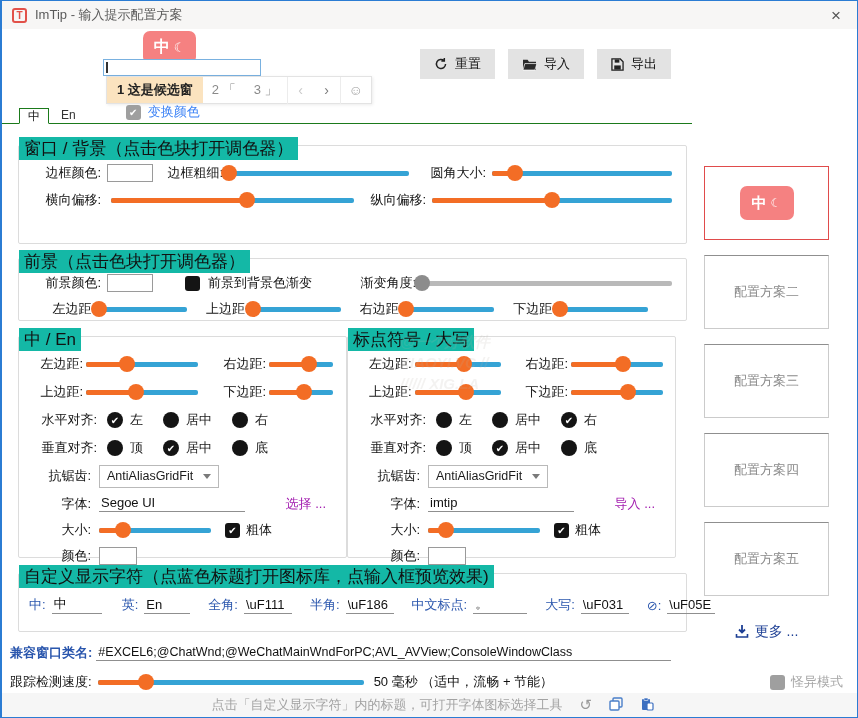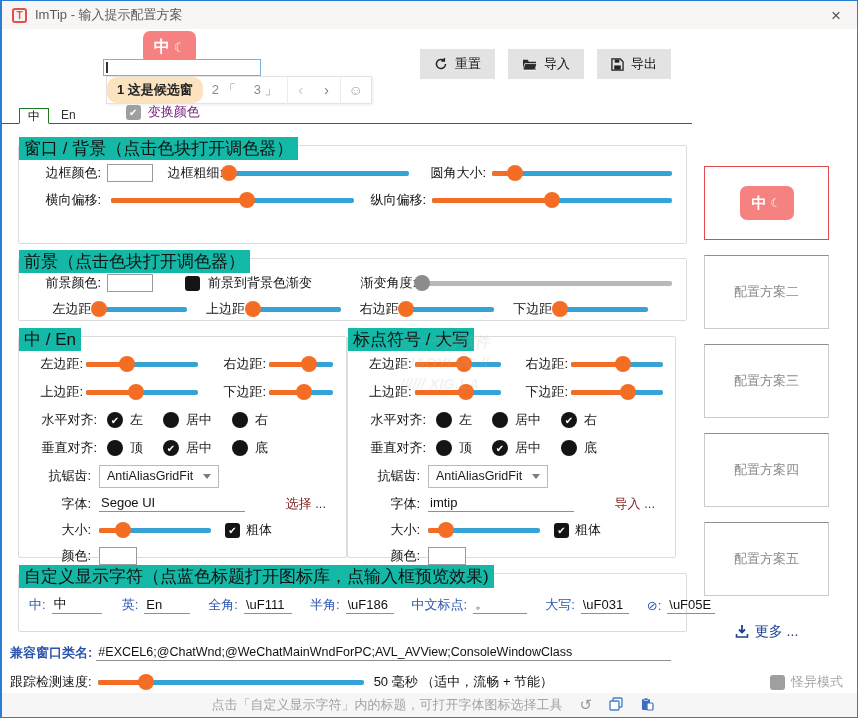--- a/index.html
+++ b/index.html
@@ -19,41 +19,41 @@
   .preview { position:relative; height:79px; }
   .badge { position:absolute; left:141px; top:2px; width:53px; height:33px; border-radius:7px;
            background:var(--coral,#f58181); color:#fff; font-weight:bold; font-size:16px;
            display:flex; align-items:center; justify-content:center; gap:4px; }
   .badge .moon { font-size:13px; font-weight:normal; }
   .demo-input { position:absolute; left:101px; top:30px; width:158px; height:17px; background:#fff;
                 border:1px solid #79b1e0; display:flex; align-items:center; padding-left:2px; }
   .caret { width:2px; height:11px; background:#333; }
   .cand-bar { position:absolute; left:104px; top:47px; height:28px; background:#fff; border:1px solid #e3e3e3;
               box-shadow:1px 1px 3px rgba(0,0,0,.08); display:flex; align-items:center; font-size:13px; }
-  .cand-sel { background:#fbe3bf; color:#222; height:100%; display:flex; align-items:center; padding:4px 10px; font-weight:bold;border-radius:10px;}
+  .cand-sel { background:#fbe3bf; color:#222; height:100%; display:flex; align-items:center; padding:4px 10px; font-weight:bold;}
   .cand-dim { color:#8a8a8a; padding:0 9px; }
   .cand-div { width:1px; height:27px; background:#ececec; }
   .cand-nav { width:26px; text-align:center; font-size:14px; }
   .cand-prev { color:#c9c9c9; } .cand-next { color:#7a7a7a; }
   .cand-emoji { width:30px; text-align:center; color:#9a9a9a; font-size:14px; }
 
   
   .toolbar { position:absolute; top:20px; right:186px; display:flex; gap:13px; }
   .tbtn { background:#e3e3e3; height:30px; padding:0 14px; display:flex; align-items:center; gap:7px;
           font-size:13px; color:#111; }
   .tbtn svg { display:block; }
 
   
   .tabrow { position:relative; margin-left:0; width:690px; height:16px; border-bottom:1px solid #1b7a1b;
             display:flex; align-items:flex-end; }
   .tab { font-size:12px; padding:0 8px; height:16px; display:flex; align-items:center; }
   .tab.active { margin-left:17px; border:1px solid #1b7a1b; border-bottom:1px solid #fff; background:#fff; position:relative; top:1px; }
   .tab.inactive { color:#333; margin-left:4px; }
   .tab-extra { display:flex; align-items:center; gap:7px; margin-left:42px; position:relative; top:-2px;}
-  .tab-extra .lbl { color:#701a75; }
+  .tab-extra .lbl { color:#3b82f6; }
 
   
   .content { position:relative; }
   .fs { position:relative; border:1px solid #dcdcdc; border-radius:2px; margin-left:16px; width:669px; background:#fff; }
   .legend { position:absolute; top:-9px; left:0; background:#14b8a6; padding:0 5px; font-size:17px; color:#111; }
   .row { display:flex; align-items:center; }
   .lbl { color:#111; white-space:nowrap; }
   .r { text-align:right; }
 
   
@@ -79,21 +79,21 @@
   .opt { display:flex; align-items:center; }
 
   
   .select { width:120px; height:23px; border:1px solid #b9b9b9; background:#fff; display:flex;
             align-items:center; justify-content:space-between; padding:0 7px; font-size:12.5px; }
   .select .chev { width:0; height:0; border-left:4px solid transparent; border-right:4px solid transparent;
                   border-top:5px solid #7a7a7a; }
   .uin { border:0; border-bottom:1px solid #8f8f8f; background:transparent; font-family:inherit;
          font-size:13px; color:#111; padding:0 2px 1px; outline:none; }
   .bluelbl { color:#2a56ad; white-space:nowrap; }
-  .linklike { color:#7f1d1d; white-space:nowrap; }
+  .linklike { color:#a21caf; white-space:nowrap; }
 
   
   .brow { display:flex; align-items:center; margin-left:8px; }
   .statusbar { position:absolute; left:0; right:0; bottom:0; height:24px; background:#f6f6f6;
                display:flex; align-items:center; justify-content:flex-end; padding-right:203px; gap:17px;
                color:#a3a3a3; font-size:13px; }
   .statusbar .undo { font-size:15px; color:#9a9a9a; }
 
   
   .sidebar { position:absolute; top:165px; right:28px; width:125px; display:flex; flex-direction:column; gap:15px; }

